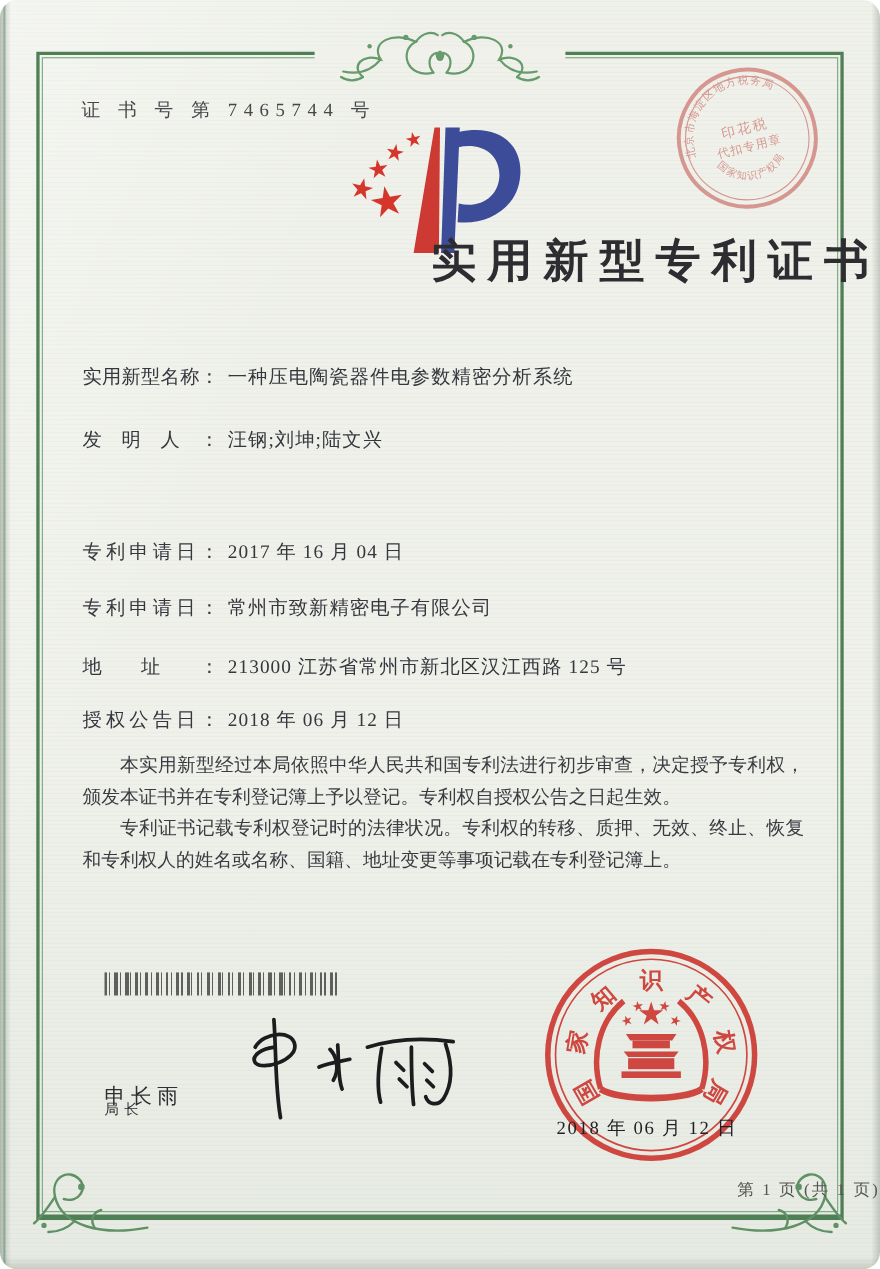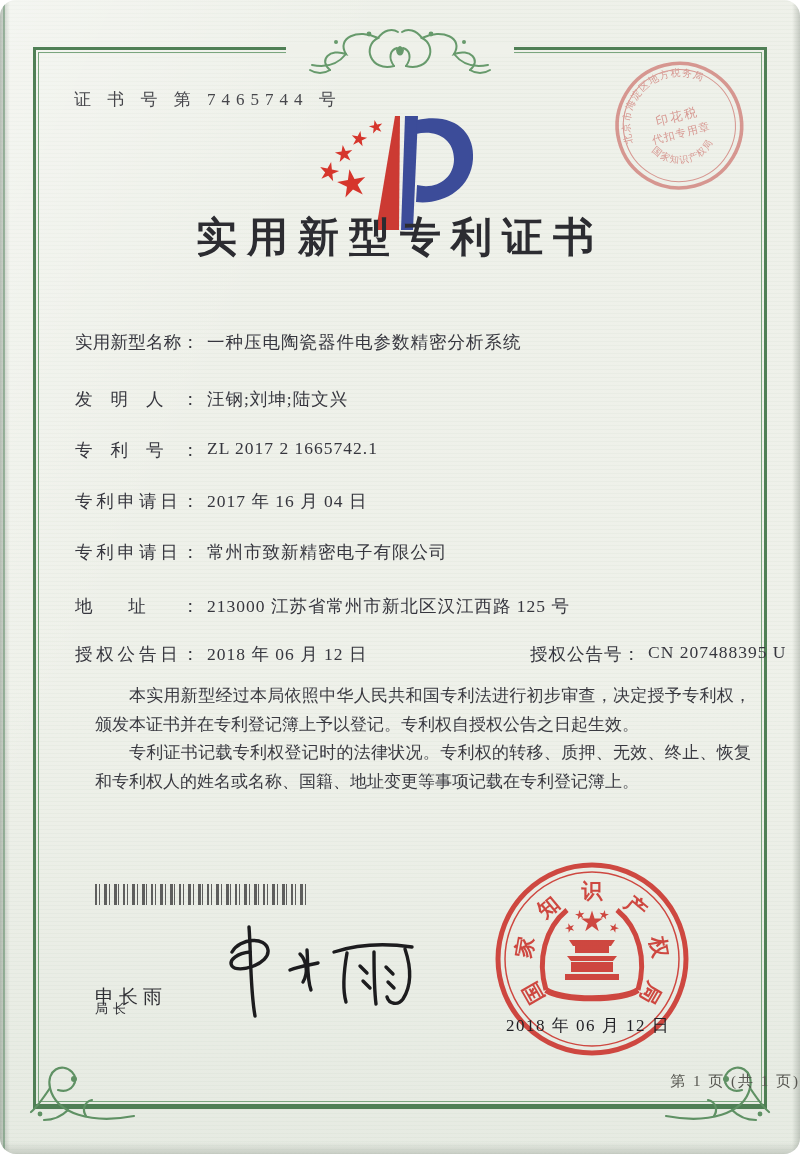--- a/index.html
+++ b/index.html
@@ -28,31 +28,31 @@
 
   .ornament-top{position:absolute; left:266px; top:20px; width:268px; height:56px;}
   .ornament-corner{position:absolute; width:110px; height:72px;}
   .ornament-corner.left{left:28px; top:1052px;}
   .ornament-corner.right{left:662px; top:1052px; transform:scaleX(-1);}
 
   .cert-no{position:absolute; left:74px; top:88px; font-size:17px; letter-spacing:6px; color:#46464b;}
 
   .logo{position:absolute; left:312px; top:112px; width:180px; height:126px;}
 
-  .doc-title{position:absolute; left:0; top:210px; width:100%; text-align:center;
+  .doc-title{position:absolute; left:0; top:210px; width:100%; text-align:right;
     font-size:41px; font-weight:600; letter-spacing:10px; color:#2c2c31;}
 
   .field-row{position:absolute; left:75px; font-size:17.5px; color:#36363e; white-space:nowrap;}
   .field-label{display:inline-block; width:124px; text-align:justify; text-align-last:justify; vertical-align:top;}
   .field-value{margin-left:8px; letter-spacing:1px;}
   .grant-right{position:absolute; left:455px; top:0; font-size:17.5px; white-space:nowrap;}
   .grant-right .field-label{width:110px;}
 
   .body-text{position:absolute; left:75px; top:682px; width:656px;
-    font-size:17px; line-height:28.5px; text-align:justify; color:#3a3a41;margin-left:20px;}
+    font-size:17px; line-height:28.5px; text-align:justify; color:#3a3a41;}
   .body-text p{margin:0; text-indent:2em;}
 
   .barcode{position:absolute; left:95px; top:884px; width:212px; height:21px; opacity:.78; filter:blur(.3px);
     background:repeating-linear-gradient(90deg,
       #383838 0 2px, transparent 2px 4px,
       #383838 4px 5px, transparent 5px 9px,
       #383838 9px 12px, transparent 12px 14px,
       #383838 14px 15px, transparent 15px 19px,
       #383838 19px 22px, transparent 22px 23px,
       #383838 23px 24px, transparent 24px 28px);}
@@ -150,37 +150,31 @@
   </svg>
 
   <div class="doc-title">实用新型专利证书</div>
 
   <div class="field-row" style="top:330px">
     <span class="field-label">实用新型名称：</span><span class="field-value">一种压电陶瓷器件电参数精密分析系统</span>
   </div>
   <div class="field-row" style="top:387px">
     <span class="field-label">发明人：</span><span class="field-value">汪钢;刘坤;陆文兴</span>
   </div>
-  <div class="field-row" style="top:438px">
-    <span class="field-label">专利号：</span><span class="field-value">ZL 2017 2 1665742.1</span>
-  </div>
   <div class="field-row" style="top:489px">
     <span class="field-label">专利申请日：</span><span class="field-value">2017 年 16 月 04 日</span>
   </div>
   <div class="field-row" style="top:540px">
     <span class="field-label">专利申请日：</span><span class="field-value">常州市致新精密电子有限公司</span>
   </div>
   <div class="field-row" style="top:594px">
     <span class="field-label">地址：</span><span class="field-value">213000 江苏省常州市新北区汉江西路 125 号</span>
   </div>
   <div class="field-row" style="top:642px; width:656px">
     <span class="field-label">授权公告日：</span><span class="field-value">2018 年 06 月 12 日</span>
-    <span class="grant-right">
-      <span class="field-label">授权公告号：</span><span class="field-value">CN 207488395 U</span>
-    </span>
   </div>
 
   <div class="body-text">
     <p>本实用新型经过本局依照中华人民共和国专利法进行初步审查，决定授予专利权，颁发本证书并在专利登记簿上予以登记。专利权自授权公告之日起生效。</p>
     <p>专利证书记载专利权登记时的法律状况。专利权的转移、质押、无效、终止、恢复和专利权人的姓名或名称、国籍、地址变更等事项记载在专利登记簿上。</p>
   </div>
 
   <div class="barcode"></div>
 
   <div class="officer-title">局长</div>

